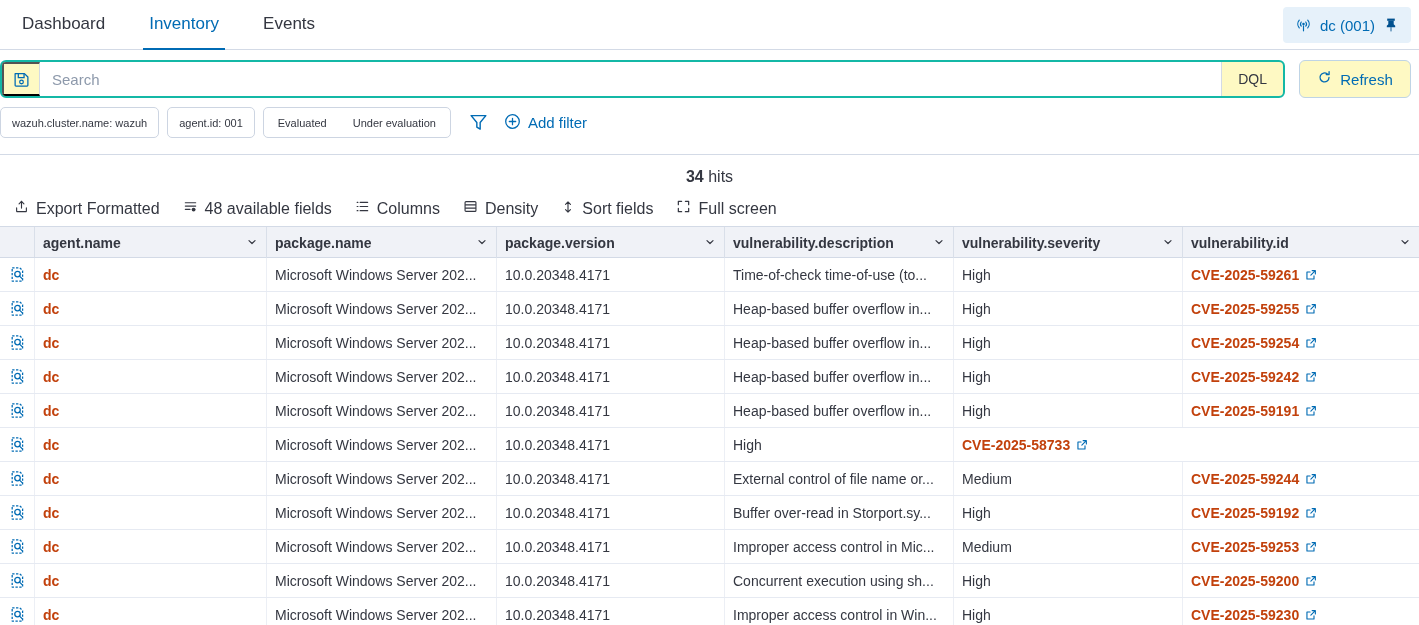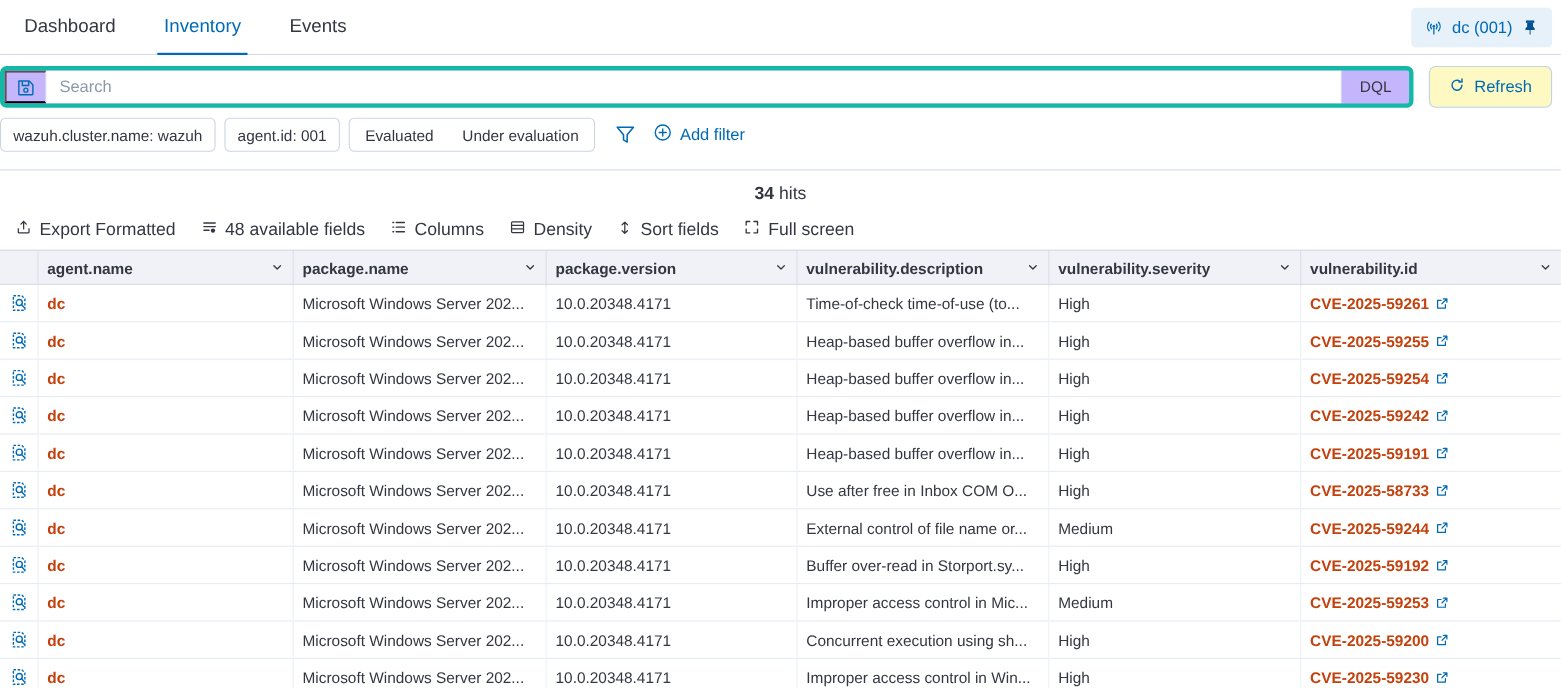--- a/index.html
+++ b/index.html
@@ -28,22 +28,22 @@
     gap:8px; padding:6px 12px; cursor:pointer;
   }
   .agent-badge .label { color:#006bb4; font-size:15px; }
   .agent-badge svg { display:block; }
 
   
   .search-row {
     display:flex; align-items:center; margin:10px 0 0 0; padding-right:8px;
   }
   .search-box {
-    flex:1; height:38px; border:4px solid #14b8a6; border-radius:6px;
-    display:flex; align-items:center; background:#c4b5fd; overflow:hidden;
+    flex:1; height:38px; border:2px solid #14b8a6; border-radius:6px;
+    display:flex; align-items:center; background:#fef9c3; overflow:hidden;
   }
   .save-cell {
     width:38px; height:100%; display:flex; align-items:center; justify-content:center;
     border-right:1px solid #d3dae6; background:none; cursor:pointer; color:#006bb4;
   }
   .search-input {
     flex:1; border:none; outline:none; font-size:15px; padding:0 12px;
     font-family:inherit; color:#343741; height:100%;
   }
   .search-input::placeholder { color:#8d99ab; }
@@ -57,21 +57,21 @@
     font-size:15px; display:flex; align-items:center; justify-content:center;
     gap:8px; cursor:pointer;
   }
 
   
   .filter-row {
     display:flex; align-items:center; margin-top:9px; padding:0 0 0 0; gap:8px;
   }
   .pill {
     height:31px; border:1px solid #cdd5e2; border-radius:5px; background:#fff;
-    display:flex; align-items:center; padding:0 11px; font-size:14px;
+    display:flex; align-items:center; padding:0 11px; font-size:11px;
     color:#343741; cursor:pointer; white-space:nowrap;
   }
   .toggle-group { gap:26px; padding:0 14px; }
   .toggle-group span { cursor:pointer; }
   .funnel-btn {
     background:none; border:none; color:#006bb4; cursor:pointer; margin-left:10px;
     display:flex; align-items:center;
   }
   .add-filter {
     background:none; border:none; color:#006bb4; font-family:inherit; font-size:15px;
@@ -450,21 +450,20 @@
           <circle cx="8" cy="7.6" r="2.6"></circle>
           <path d="M9.9 9.5l2.4 2.4" stroke-linecap="round"></path>
         </svg>
       </button>
     </div>
     <div class="td col-1">
       <a class="link">dc</a>
     </div>
     <div class="td col-2">Microsoft Windows Server 202...</div>
     <div class="td col-3">10.0.20348.4171</div>
-    <div class="td col-4">Use after free in Inbox COM O...</div>
     <div class="td col-5">High</div>
     <div class="td col-6">
       <a class="link">CVE-2025-58733</a>
       <span class="ext-icon">
         <svg width="12" height="12" viewBox="0 0 16 16" fill="none" stroke="currentColor" stroke-width="1.5" stroke-linecap="round" stroke-linejoin="round">
           <path d="M9.5 2.2h4.3v4.3M13.4 2.6 7.8 8.2"></path>
           <path d="M12 9.2v4.2H2.6V4h4.2"></path>
         </svg>
       </span>
     </div>

